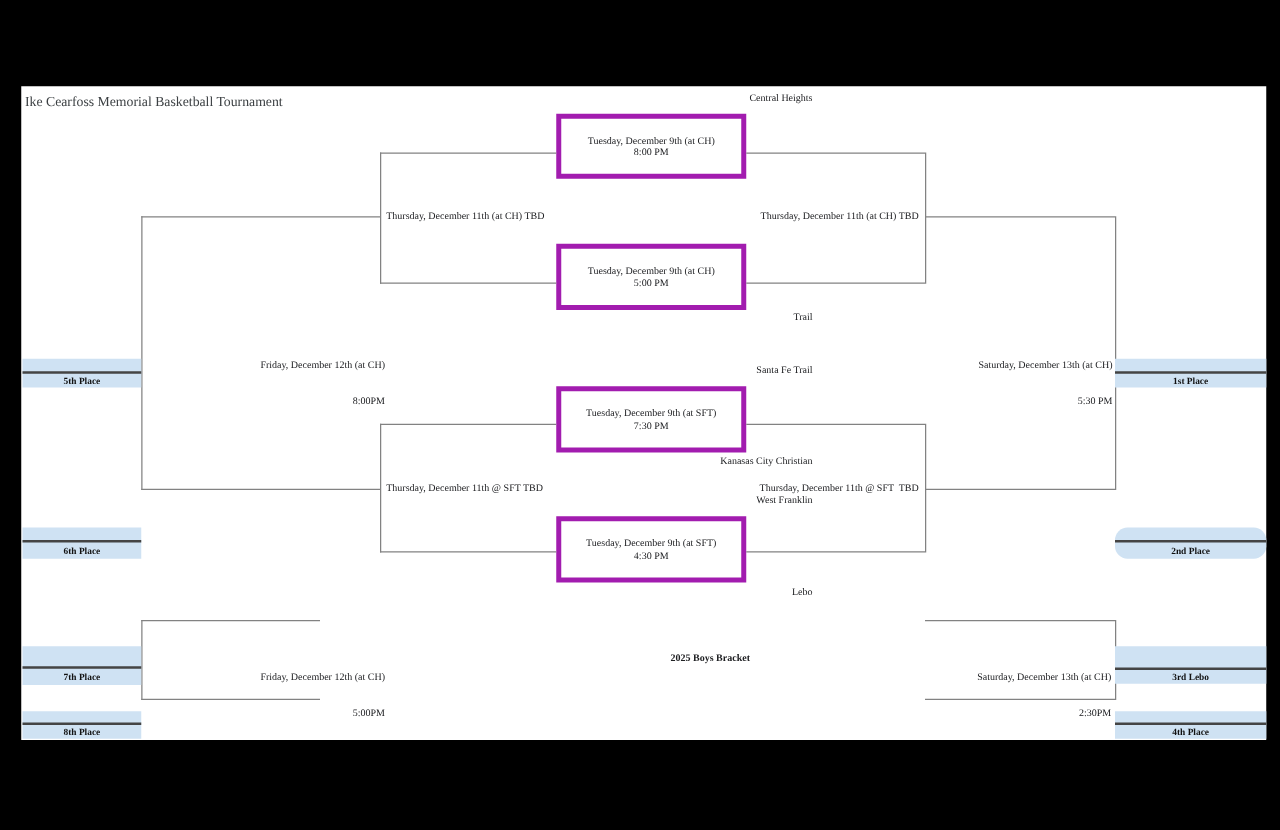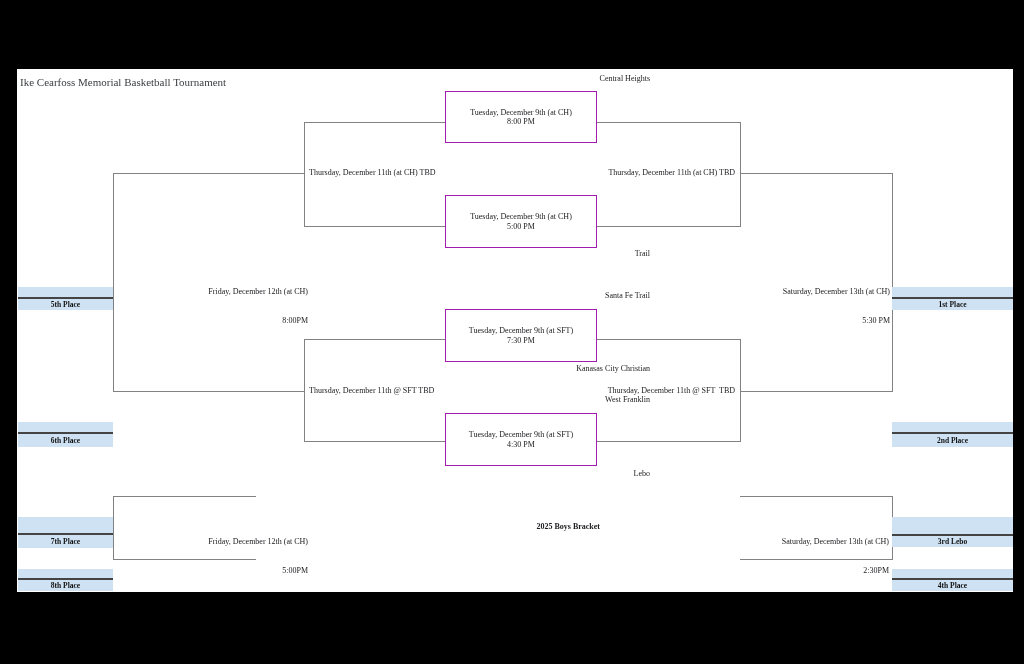--- a/index.html
+++ b/index.html
@@ -4,21 +4,21 @@
 <style>
   html,body{margin:0;padding:0;background:#000;}
   .canvas{position:relative;width:1024px;height:664px;background:#000;overflow:hidden;
           font-family:Liberation Serif, serif;}
   .sheet{position:absolute;left:17px;top:69px;width:996px;height:523px;background:#ffffff;}
   .title{position:absolute;left:20px;top:76px;font-size:11px;line-height:13px;color:#3c4043;white-space:pre;}
   .t{position:absolute;font-size:8px;line-height:10px;color:#202124;white-space:pre;}
   .ctr{text-align:right;}
   .rgt{text-align:right;}
   .two{line-height:9.5px;}
-  .game-box{position:absolute;width:152px;height:52px;box-sizing:border-box;border:1px solid #a21caf;background:#fff;
+  .game-box{position:absolute;width:152px;height:52px;box-sizing:border-box;border:4px solid #a21caf;background:#fff;
             display:flex;flex-direction:column;align-items:center;justify-content:center;
             font-size:8px;line-height:9.5px;color:#202124;text-align:center;}
   .hl{position:absolute;height:1px;background:#828282;}
   .vl{position:absolute;width:1px;background:#828282;}
   .band{position:absolute;background:#cfe2f3;box-sizing:border-box;}
   .slot{box-sizing:content-box;border-bottom:2px solid #444444;}
   .lbl{font-weight:bold;font-size:7.5px;line-height:11px;color:#111111;text-align:center;white-space:pre;}
   .footer{font-weight:bold;}
 </style>
 </head>
@@ -117,21 +117,21 @@
   </div>
   <div class="band" style="left:18px;top:569px;width:95px;">
     <div class="slot" style="height:9px;"></div>
     <div class="lbl">8th Place</div>
   </div>
 
   <div class="band" style="left:892px;top:287px;width:121px;">
     <div class="slot" style="height:10px;"></div>
     <div class="lbl">1st Place</div>
   </div>
-  <div class="band" style="left:892px;top:422px;width:121px;">
+  <div class="band" style="left:892px;top:422px;width:121px;border-radius:10px;">
     <div class="slot" style="height:10px;"></div>
     <div class="lbl" style="line-height:13px;">2nd Place</div>
   </div>
   <div class="band" style="left:892px;top:517px;width:121px;">
     <div class="slot" style="height:17px;"></div>
     <div class="lbl">3rd Lebo</div>
   </div>
   <div class="band" style="left:892px;top:569px;width:121px;">
     <div class="slot" style="height:9px;"></div>
     <div class="lbl">4th Place</div>

